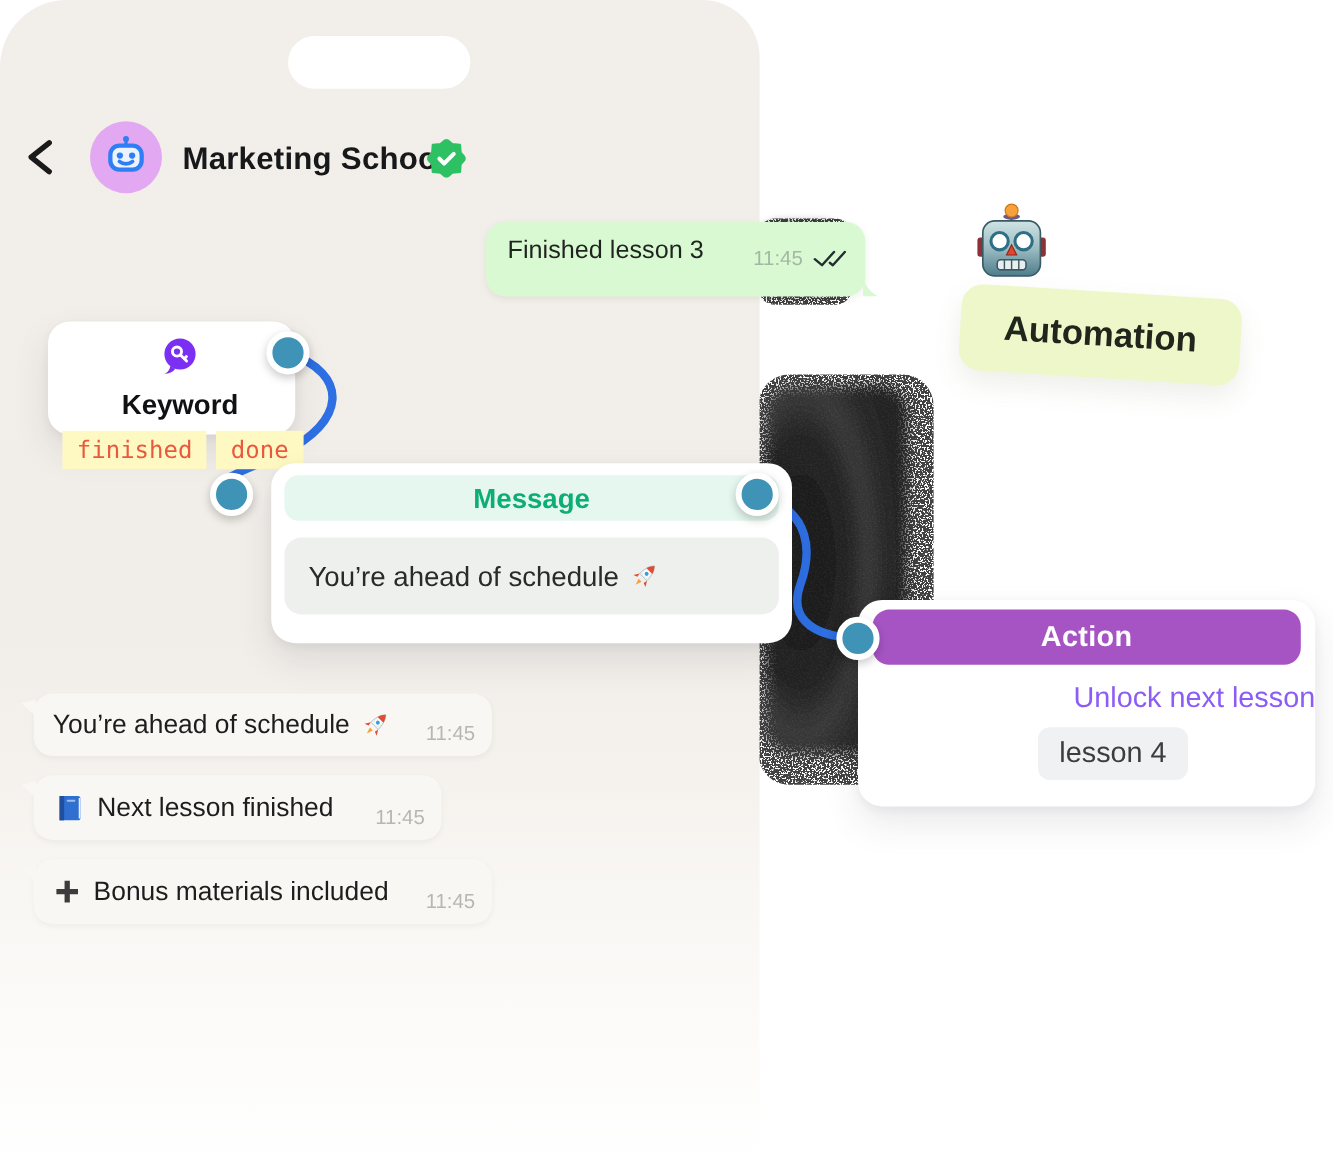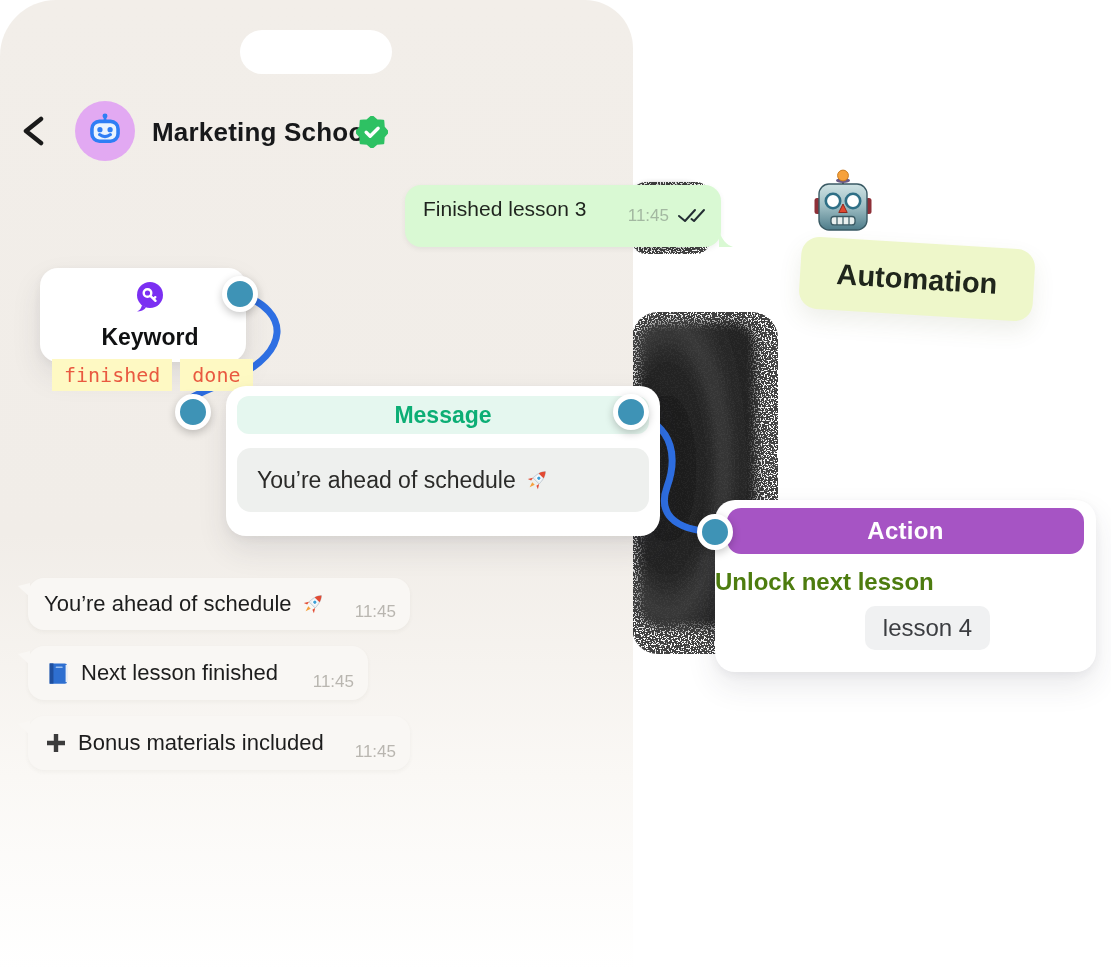--- a/index.html
+++ b/index.html
@@ -67,21 +67,21 @@
     position:absolute;left:11px;right:11px;top:62px;height:64px;border-radius:14px;
     background:#eef0ee;display:flex;align-items:center;padding-left:20px;
     font-size:23px;color:#2a2a28;
   }
   .action-node{left:715px;top:500px;width:381px;height:172px;border-radius:20px;}
   .a-head{
     position:absolute;left:12px;right:12px;top:8px;height:46px;border-radius:14px;
     background:#a654c4;display:flex;align-items:center;justify-content:center;
     font-size:24px;font-weight:700;color:#ffffff;letter-spacing:.3px;
   }
-  .a-sub{position:absolute;left:0;right:0;top:68px;text-align:left;font-size:24px;font-weight:700;color:#4d7c0f;}
+  .a-sub{position:absolute;left:0;right:0;top:68px;text-align:right;font-size:24px;font-weight:400;color:#8b5cf6;}
   .a-tags{position:absolute;left:0;right:0;top:106px;display:flex;justify-content:center;gap:14px;margin-left:44px;}
   .a-tag{
     background:#f0f1f2;border-radius:10px;height:44px;display:inline-flex;align-items:center;
     padding:0 18px;font-size:24px;color:#3b3d41;
   }
 
   
   #connector-layer{position:absolute;left:0;top:0;pointer-events:none;}
   .dot{
     position:absolute;width:26px;height:26px;border-radius:50%;

